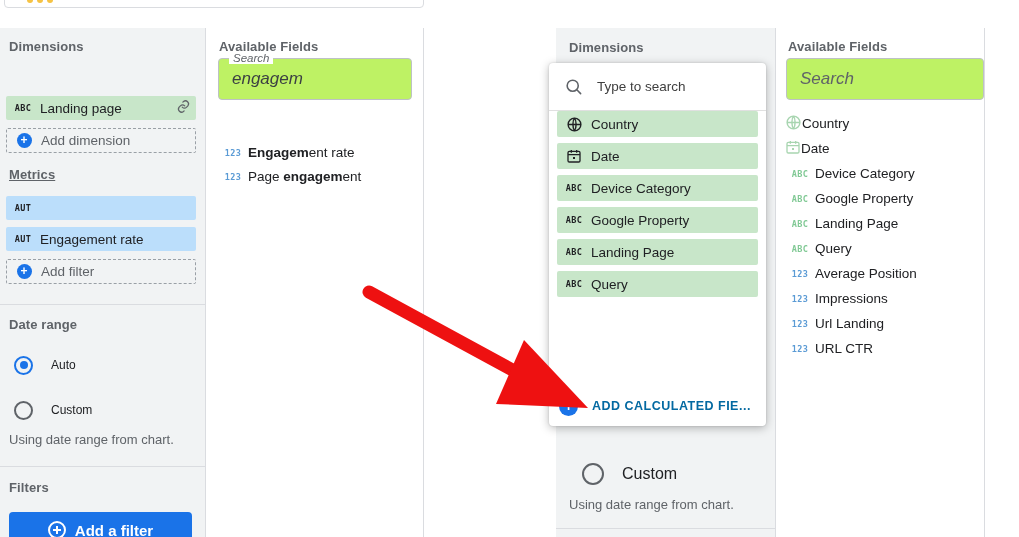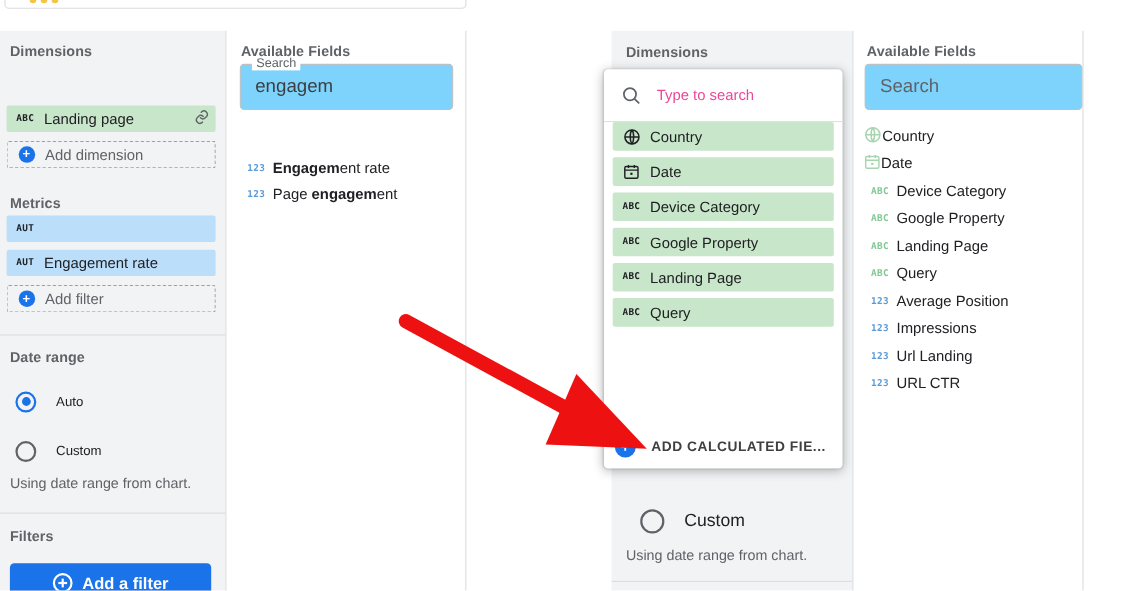--- a/index.html
+++ b/index.html
@@ -73,22 +73,23 @@
     font-size: 12px; line-height: 15px; text-align: center;
     font-weight: bold;
   }
   .plus.big { width: 19px; height: 19px; line-height: 19px; font-size: 14px; }
 
   
   .outlined {
     position: relative;
     border: 1px solid #bdc1c6;
     border-radius: 4px;
-    background: #7dd3fc;
+    background: #bef264;
     box-sizing: border-box;
+    font-style: italic;
   }
   .outlined .legend {
     position: absolute; top: -7px; left: 10px;
     background: #ffffff; padding: 0 4px;
     font-size: 11.5px; color: #5f6368;
   }
   .outlined .val {
     position: absolute; left: 13px; top: 50%;
     transform: translateY(-50%);
     font-size: 17px; color: #3c4043;
@@ -150,30 +151,30 @@
     position: absolute;
     background: #fff;
     border-radius: 4px;
     box-shadow: 0 2px 10px rgba(0,0,0,.28), 0 0 2px rgba(0,0,0,.16);
   }
   #popup .srch {
     display: flex; align-items: center; height: 47px;
     border-bottom: 1px solid #e0e0e0;
   }
   #popup .srch .mag { width: 48px; flex: 0 0 48px; display: flex; justify-content: center; }
-  #popup .srch .ph { font-size: 13.5px; color: #ec4899; }
+  #popup .srch .ph { font-size: 13.5px; color: #404040; }
   #popup .grp { font-size: 12.5px; color: #3c4043; padding: 9px 0 4px 8px; }
   #popup .item { margin: 0 8px 6px 8px; }
   #popup .foot {
     position: absolute; left: 0; right: 0; bottom: 0;
     height: 40px; display: flex; align-items: center; padding-left: 10px;
   }
   #popup .foot .lbl {
     margin-left: 14px; font-size: 12.5px; font-weight: bold;
-    letter-spacing: .5px; color: #404040;
+    letter-spacing: .5px; color: #0369a1;
   }
 
   .chip .gico { width: 34px; flex: 0 0 34px; display: flex; justify-content: center; align-items: center; }
 
   
   #topsliver {
     position: absolute; left: 4px; top: -16px;
     width: 418px; height: 22px;
     background: #fff; border: 1px solid #dadce0; border-radius: 4px;
   }
@@ -210,21 +211,21 @@
       </span>
     </div>
 
     <div class="addrow" style="position:absolute;left:6px;top:100px;width:190px;">
       <span class="plusw">
           <span class="plus">+</span>
         </span>
       <span>Add dimension</span>
     </div>
 
-    <div class="sec-title" style="position:absolute;left:9px;top:149px;">Metrics</div>
+    <div class="sec-title" style="position:absolute;left:9px;top:139px;text-decoration:underline;">Metrics</div>
 
     <div class="chip met" style="position:absolute;left:6px;top:168px;width:190px;">
       <span class="ico">AUT</span>
     </div>
 
     <div class="chip met" style="position:absolute;left:6px;top:199px;width:190px;">
       <span class="ico">AUT</span>
       <span class="lbl">Engagement rate</span>
     </div>
 

